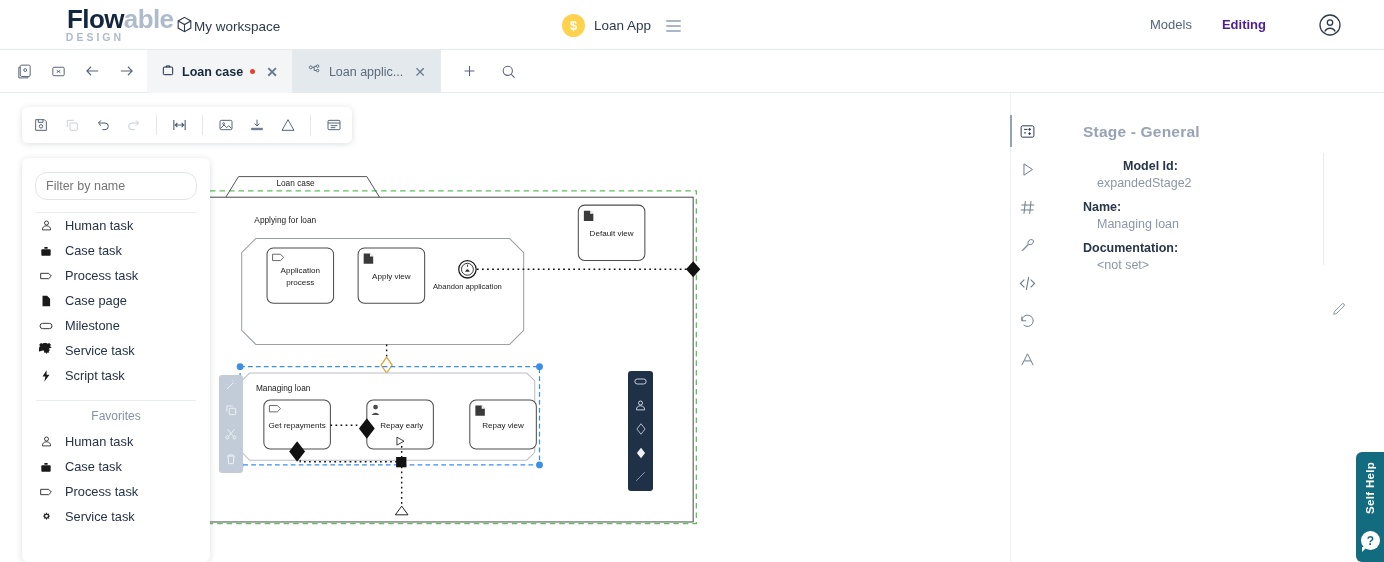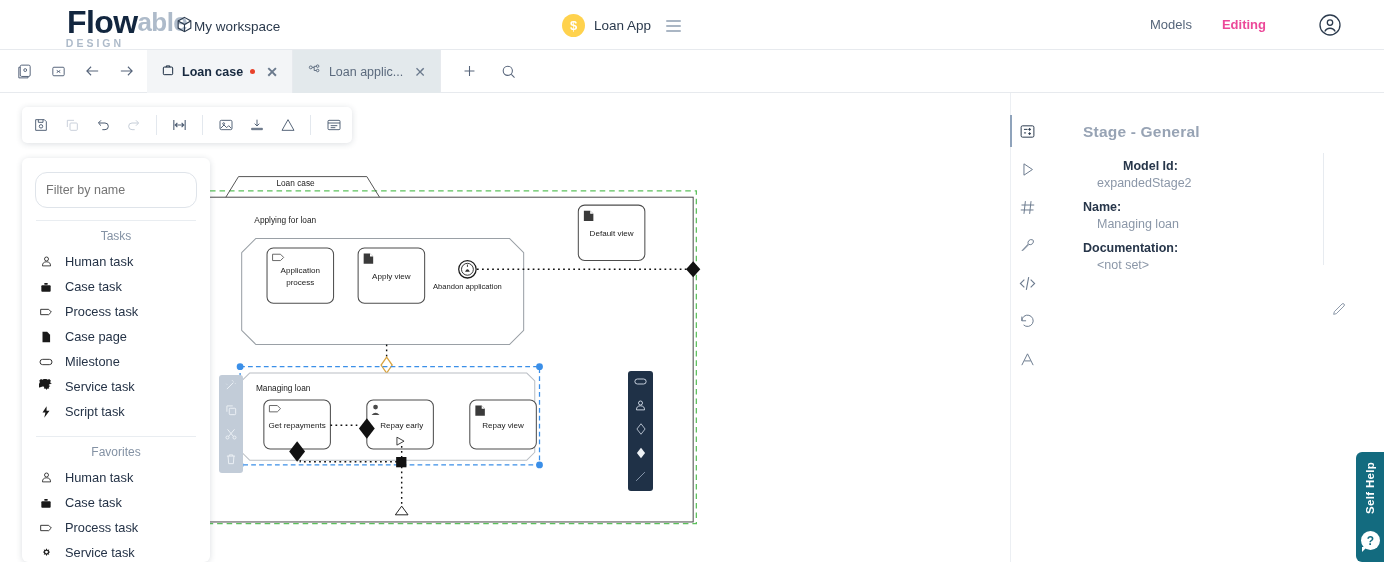--- a/index.html
+++ b/index.html
@@ -23,40 +23,40 @@
   .logo-mark {
     width:22px; height:22px; background:#e8412a; border-radius:3px;
     position:relative; margin-right:5px;
   }
   .logo-mark:after{
     content:""; position:absolute; left:5px; top:4px;
     width:0;height:0;border-left:10px solid #fff;
     border-top:7px solid transparent; border-bottom:7px solid transparent;
     transform:rotate(-45deg);
   }
-  .logo-flow { font-size:32px; font-weight:bold; letter-spacing:-0.6px; color:#12263f;margin-left:40px; }
+  .logo-flow { font-size:26px; font-weight:bold; letter-spacing:-0.6px; color:#12263f;margin-left:40px; }
   .logo-able { font-size:26px; font-weight:bold; letter-spacing:-0.6px; color:#aebbca; }
   .logo-sub {
     font-size:10.5px; letter-spacing:3px; color:#aebbca;
     text-align:center; width:146px; margin-top:-4px; font-weight:bold;
   }
   .workspace { position:absolute; left:175px; top:15px; display:flex; align-items:center; }
   .workspace-label { font-size:13.5px; color:#2b3a4d; }
   .app-chip { position:absolute; left:562px; top:14px; display:flex; align-items:center; gap:9px; }
   .app-avatar {
     width:23px;height:23px;border-radius:50%;background:#ffd24d;
     display:flex;align-items:center;justify-content:center;
     font-size:13px;color:#fff;font-weight:bold;
   }
   .app-name { font-size:13.5px; color:#2b3a4d; }
   .burger { display:flex; flex-direction:column; gap:3px; margin-left:6px; cursor:pointer;}
   .burger i { display:block; width:15px;height:2px;background:#aab6c4;border-radius:1px;}
   .nav-right { position:absolute; right:118px; top:17px; display:flex; gap:30px; align-items:center;}
   .nav-link { font-size:13px; color:#55657a; cursor:pointer;}
-  .nav-link.active { color:#ec4899; font-weight:bold;}
+  .nav-link.active { color:#4c1d95; font-weight:bold;}
   .avatar-btn { position:absolute; right:42px; top:13px; width:24px;height:24px; cursor:pointer;}
 
   
   .tabbar {
     position:absolute; left:0; top:50px; width:1384px; height:43px;
     background:#fff; border-bottom:1px solid #e7eaee; display:flex; align-items:center;
   }
   .tb-icons { display:flex; align-items:center; gap:17px; padding-left:16px; height:100%; }
   .tb-ico { width:17px;height:17px; color:#56647a; cursor:pointer; display:flex;align-items:center;justify-content:center;}
   .tabs { display:flex; height:100%; align-items:stretch; margin-left:12px; }
@@ -71,21 +71,21 @@
   .tab-add { display:flex; align-items:center; gap:22px; padding-left:20px; }
 
   
   .palette {
     position:absolute; left:22px; top:158px; width:188px; height:404px;
     background:#fff; border-radius:6px;
     box-shadow:0 1px 6px rgba(40,55,75,.16);
     padding:14px 0 0 0; overflow:hidden;
   }
   .filter-input {
-    margin:0 13px; width:162px; height:36px; border:1px solid #dfe4ea; border-radius:12px;
+    margin:0 13px; width:162px; height:28px; border:1px solid #dfe4ea; border-radius:12px;
     font-size:12.5px; color:#8c98a8; padding:7px 10px; outline:none;
     font-family:"Liberation Sans",sans-serif; background:#fff;
   }
   .pal-sep { height:1px; background:#e9edf1; margin:12px 14px 0 14px;}
   .pal-head { text-align:center; font-size:12px; color:#8492a4; padding:8px 0 6px 0;}
   .pal-item {
     display:flex; align-items:center; gap:11px; padding:4px 0 4px 16px;
     font-size:12.8px; color:#253347; cursor:pointer; height:25px;
   }
   .pal-ico { width:16px; height:16px; display:flex;align-items:center;justify-content:center;}
@@ -512,21 +512,20 @@
         <rect x="3" y="5" width="18" height="14" rx="1.5"></rect>
           <path d="M3 9h18M7 13h10M7 16h7"></path>
       </svg>
     </span>
   </div>
 
   <div class="palette">
     <input class="filter-input" type="text" placeholder="Filter by name" style="">
     <div class="pal-sep"></div>
 
-    <div class="pal-head">Tasks</div>
     <div class="pal-item">
       <span class="pal-ico">
         <svg width="15" height="15" viewBox="0 0 24 24" fill="none" stroke="#2b2b2b" stroke-width="1.4">
           <circle cx="12" cy="8" r="3.2"></circle>
             <path d="M5.5 19a6.5 6.5 0 0 1 13 0z"></path>
         </svg>
       </span>
       <span>Human task</span>
     </div>
     <div class="pal-item">

